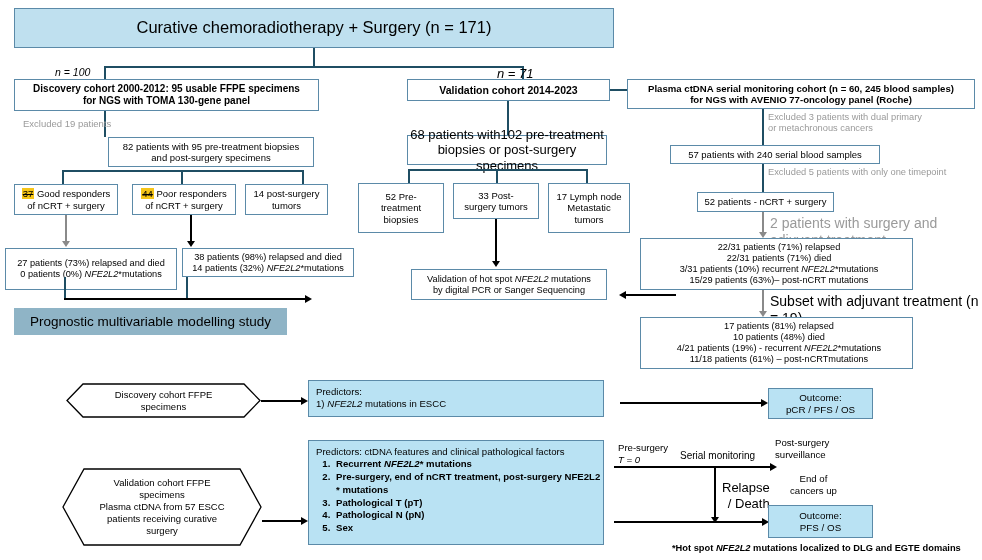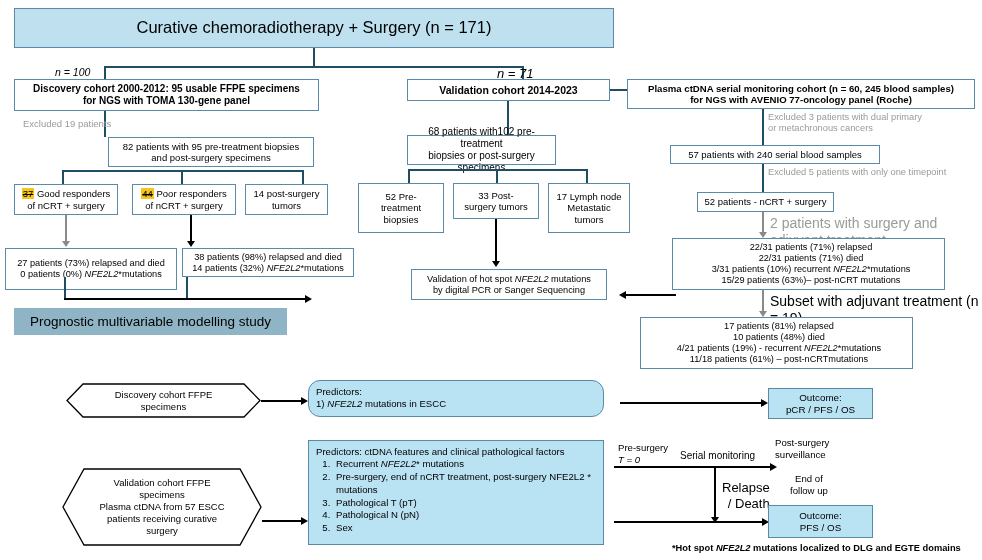--- a/index.html
+++ b/index.html
@@ -32,21 +32,21 @@
 
   .hex{position:absolute;display:flex;align-items:center;justify-content:center;
        text-align:center;line-height:1.25;}
   .hex svg{position:absolute;left:0;top:0;}
   .hex span{position:relative;z-index:2;}
 
   .hl{background:#f5c518;text-decoration:line-through;padding:0 1px;}
   i{font-style:italic;}
   .inner{padding:0 3px;}
   ol.pred{margin:0;padding-left:17px;line-height:1.33;}
-  ol.pred li{padding-left:3px;}
+  ol.pred li{padding-left:3px;font-weight:bold;}
   .predhead{margin:0 0 1px 0;}
 </style>
 </head>
 <body>
 
 <div id="stage">
 
   <div class="box hdr" style="left:14px;top:8px;width:600px;height:40px;font-size:16.5px;">
     <span>Curative chemoradiotherapy + Surgery (n = 171)</span>
   </div>
@@ -116,21 +116,21 @@
   <div class="box blueband" style="left:14px;top:308px;width:273px;height:27px;font-size:13.5px;">
     <span>Prognostic multivariable modelling study</span>
   </div>
 
   <div class="box bold" style="left:407px;top:79px;width:203px;height:22px;font-size:10.5px;">
     <span>Validation cohort 2014-2023</span>
   </div>
 
   <div class="ln" style="left:507px;top:101px;width:2px;height:34px;"></div>
 
-  <div class="box" style="left:407px;top:135px;width:149px;height:30px;font-size:10px;flex-direction:column;">
+  <div class="box" style="left:407px;top:135px;width:200px;height:30px;font-size:13px;flex-direction:column;">
     <span>68 patients with102 pre-treatment</span>
     <span>biopsies or post-surgery specimens</span>
   </div>
 
   <div class="ln" style="left:408px;top:169px;width:180px;height:2px;"></div>
   <div class="ln" style="left:408px;top:169px;width:2px;height:14px;"></div>
   <div class="ln" style="left:496px;top:169px;width:2px;height:14px;"></div>
   <div class="ln" style="left:586px;top:169px;width:2px;height:14px;"></div>
 
   <div class="box" style="left:358px;top:183px;width:86px;height:50px;font-size:9.5px;flex-direction:column;">
@@ -182,21 +182,21 @@
   <span class="note" style="left:768px;top:167px;font-size:9.3px;">Excluded 5 patients with only one timepoint</span>
 
   <div class="box" style="left:697px;top:192px;width:137px;height:20px;font-size:9.5px;">
     <span>52 patients - nCRT + surgery</span>
   </div>
 
   <div class="lngray" style="left:762px;top:212px;width:1.5px;height:22px;"></div>
   <div class="arrow-d" style="left:759px;top:232px;border-top:6px solid #8a8a8a;"></div>
   <span class="note" style="left:770px;top:215px;font-size:14px;">2 patients with surgery and adjuvant treatment</span>
 
-  <div class="box left-al" style="left:640px;top:238px;width:273px;height:52px;font-size:9.2px;flex-direction:column;padding:3px 0 0 5px;margin-left:32px;">
+  <div class="box left-al" style="left:640px;top:238px;width:273px;height:52px;font-size:9.2px;flex-direction:column;padding:3px 0 0 5px;">
     <span class="inner"><span>22/31 patients (71%) relapsed</span><i></i><span></span></span>
     <span class="inner"><span>22/31 patients (71%) died</span><i></i><span></span></span>
     <span class="inner"><span>3/31 patients (10%) recurrent </span><i>NFE2L2</i><span>*mutations</span></span>
     <span class="inner"><span>15/29 patients (63%)– post-nCRT mutations</span><i></i><span></span></span>
   </div>
 
   <div class="lngray" style="left:762px;top:290px;width:1.5px;height:23px;"></div>
   <div class="arrow-d" style="left:759px;top:311px;border-top:6px solid #8a8a8a;"></div>
   <span class="lbl" style="left:770px;top:293px;font-size:14px;">Subset with adjuvant treatment (n = 19)</span>
 
@@ -215,21 +215,21 @@
     </svg>
     <span>
       <span>Discovery cohort FFPE</span><br>
       <span>specimens</span>
     </span>
   </div>
 
   <div class="lnk" style="left:261px;top:400px;width:44px;height:1.6px;"></div>
   <div class="arrow-r" style="left:301px;top:397px;border-left:7px solid #000;"></div>
 
-  <div class="box lightblue left-al" style="left:308px;top:380px;width:296px;height:37px;font-size:9.6px;flex-direction:column;align-items:flex-start;padding:5px 0 0 7px;border-radius:12px;">
+  <div class="box lightblue left-al" style="left:308px;top:380px;width:296px;height:37px;font-size:9.6px;flex-direction:column;align-items:flex-start;padding:5px 0 0 7px;">
     <span class="predhead">Predictors:</span>
     <span><span>1)  </span><i>NFE2L2</i><span> mutations in ESCC</span></span>
   </div>
 
   <div class="lnk" style="left:620px;top:402px;width:145px;height:1.6px;"></div>
   <div class="arrow-r" style="left:761px;top:399px;border-left:7px solid #000;"></div>
 
   <div class="box lightblue" style="left:768px;top:388px;width:105px;height:31px;font-size:9.8px;flex-direction:column;">
     <span>Outcome:</span>
     <span>pCR / PFS / OS</span>
@@ -277,21 +277,21 @@
 
   <div class="lnk" style="left:714px;top:466px;width:1.6px;height:55px;"></div>
   <div class="arrow-d" style="left:711px;top:517px;border-top:6px solid #000;"></div>
   <span class="lbl" style="left:722px;top:480px;font-size:13px;text-align:right;">
     <span>Relapse</span><br>
     <span>/ Death</span>
   </span>
 
   <span class="lbl" style="left:790px;top:473px;font-size:9.6px;text-align:center;">
     <span>End of</span><br>
-    <span>follow up</span>
+    <span>cancers up</span>
   </span>
 
   <div class="lnk" style="left:614px;top:521px;width:152px;height:1.6px;"></div>
   <div class="arrow-r" style="left:762px;top:518px;border-left:7px solid #000;"></div>
 
   <div class="box lightblue" style="left:768px;top:505px;width:105px;height:33px;font-size:9.8px;flex-direction:column;">
     <span>Outcome:</span>
     <span>PFS / OS</span>
   </div>
 

